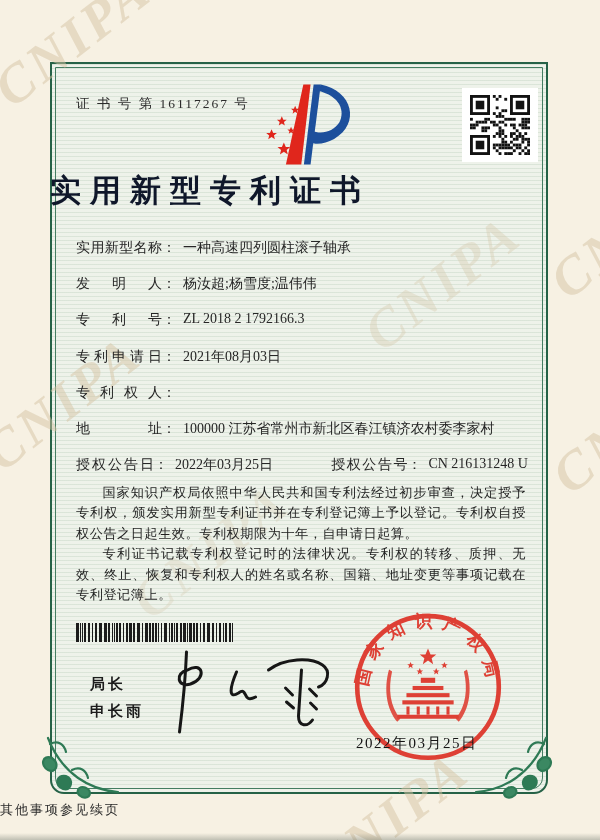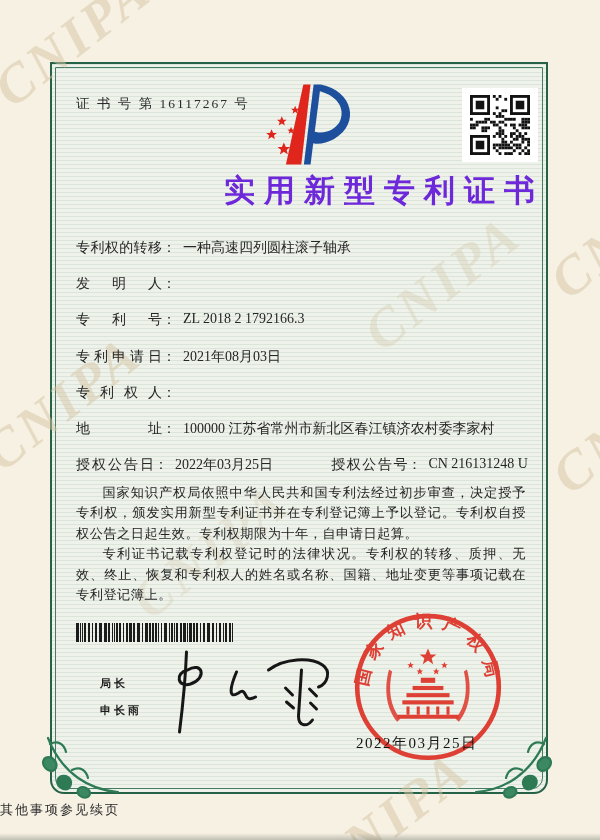--- a/index.html
+++ b/index.html
@@ -12,35 +12,35 @@
     border:2px solid #25604400;border:2px solid #266247;border-radius:0 0 14px 14px;
     background:#eef2ea;
     background-image:repeating-linear-gradient(180deg,rgba(140,175,145,0.20) 0 1px,rgba(0,0,0,0) 1px 4px);}
   .frame::before{content:"";position:absolute;inset:3px;border:1px solid #447d61;
     border-radius:0 0 11px 11px;pointer-events:none;}
   .content{position:absolute;inset:0;z-index:2;}
   .cert-no{position:absolute;left:26px;top:33px;font-size:13.5px;color:#2b2b2b;letter-spacing:2px;}
   .logo{position:absolute;left:200px;top:18px;}
   .qr-pad{position:absolute;left:412px;top:26px;width:76px;height:74px;background:#fff;
     display:flex;align-items:center;justify-content:center;}
-  .title{position:absolute;left:0;top:108px;width:100%;text-align:right;
-    font-size:31px;font-weight:700;letter-spacing:9px;color:#6d28d9;}
+  .title{position:absolute;left:0;top:108px;width:100%;text-align:left;
+    font-size:31px;font-weight:700;letter-spacing:9px;color:#0f172a;}
   .fields{position:absolute;left:26px;top:177px;width:452px;font-size:14px;color:#262626;}
   .frow{height:36.2px;display:flex;align-items:flex-start;white-space:nowrap;}
   .flabel{display:inline-block;width:86px;text-align:justify;text-align-last:justify;font-weight:500;}
   .fcolon{margin-right:7px;font-weight:500;}
   .fvalue{font-weight:500;}
   .frow .w-fix{width:148px;}
   .flabel2{display:inline-block;width:84px;margin-left:22px;text-align:justify;text-align-last:justify;font-weight:500;}
   .paras{position:absolute;left:26px;top:421px;width:450px;font-size:13.2px;
     line-height:20.4px;color:#1f1f1f;}
   .paras p{margin:0;text-indent:2em;text-align:justify;letter-spacing:0.5px;}
   .barcode{position:absolute;left:26px;top:561px;}
-  .signer{position:absolute;left:50px;top:608px;font-family:Liberation Serif, serif;
-    font-size:11px;font-weight:600;color:#1c1c1c;letter-spacing:3px;line-height:27px;}
+  .signer{position:absolute;left:40px;top:608px;font-family:Liberation Sans, sans-serif;
+    font-size:15px;font-weight:600;color:#1c1c1c;letter-spacing:3px;line-height:27px;}
   .signature{position:absolute;left:98px;top:578px;}
   .seal{position:absolute;left:299px;top:550px;mix-blend-mode:multiply;opacity:0.93;}
   .seal-date{position:absolute;left:306px;top:672px;font-size:15px;color:#141414;letter-spacing:1.5px;}
   .page-info{position:absolute;left:0;top:703px;width:100%;text-align:center;
     font-size:12px;color:#2b2b2b;letter-spacing:1px;}
   .footer-note{position:absolute;left:0;top:801px;width:100%;text-align:left;z-index:2;
     font-size:13px;color:#2b2b2b;letter-spacing:2px;}
   .corner{position:absolute;z-index:3;pointer-events:none;}
   .page-edge{position:absolute;left:0;bottom:0;width:100%;height:7px;z-index:4;
     background:linear-gradient(180deg,rgba(0,0,0,0) 0%,rgba(90,100,90,0.35) 100%);}
@@ -209,27 +209,28 @@
         <rect x="17" y="20" width="1" height="1" fill="#121212"></rect>
         <rect x="19" y="20" width="1" height="1" fill="#121212"></rect>
         <rect x="20" y="20" width="1" height="1" fill="#121212"></rect>
       </svg>
   </div>
 
   <div class="title">实用新型专利证书</div>
 
   <div class="fields">
     <div class="frow">
-      <span class="flabel">专利权的转移</span>
+      <span class="flabel">实用新型名称</span>
         <span class="fcolon">：</span>
       <span class="fvalue">一种高速四列圆柱滚子轴承</span>
     </div>
     <div class="frow">
       <span class="flabel">发明人</span>
         <span class="fcolon">：</span>
+      <span class="fvalue">杨汝超;杨雪度;温伟伟</span>
     </div>
     <div class="frow">
       <span class="flabel">专利号</span>
         <span class="fcolon">：</span>
       <span class="fvalue">ZL 2018 2 1792166.3</span>
     </div>
     <div class="frow">
       <span class="flabel">专利申请日</span>
         <span class="fcolon">：</span>
       <span class="fvalue">2021年08月03日</span>

